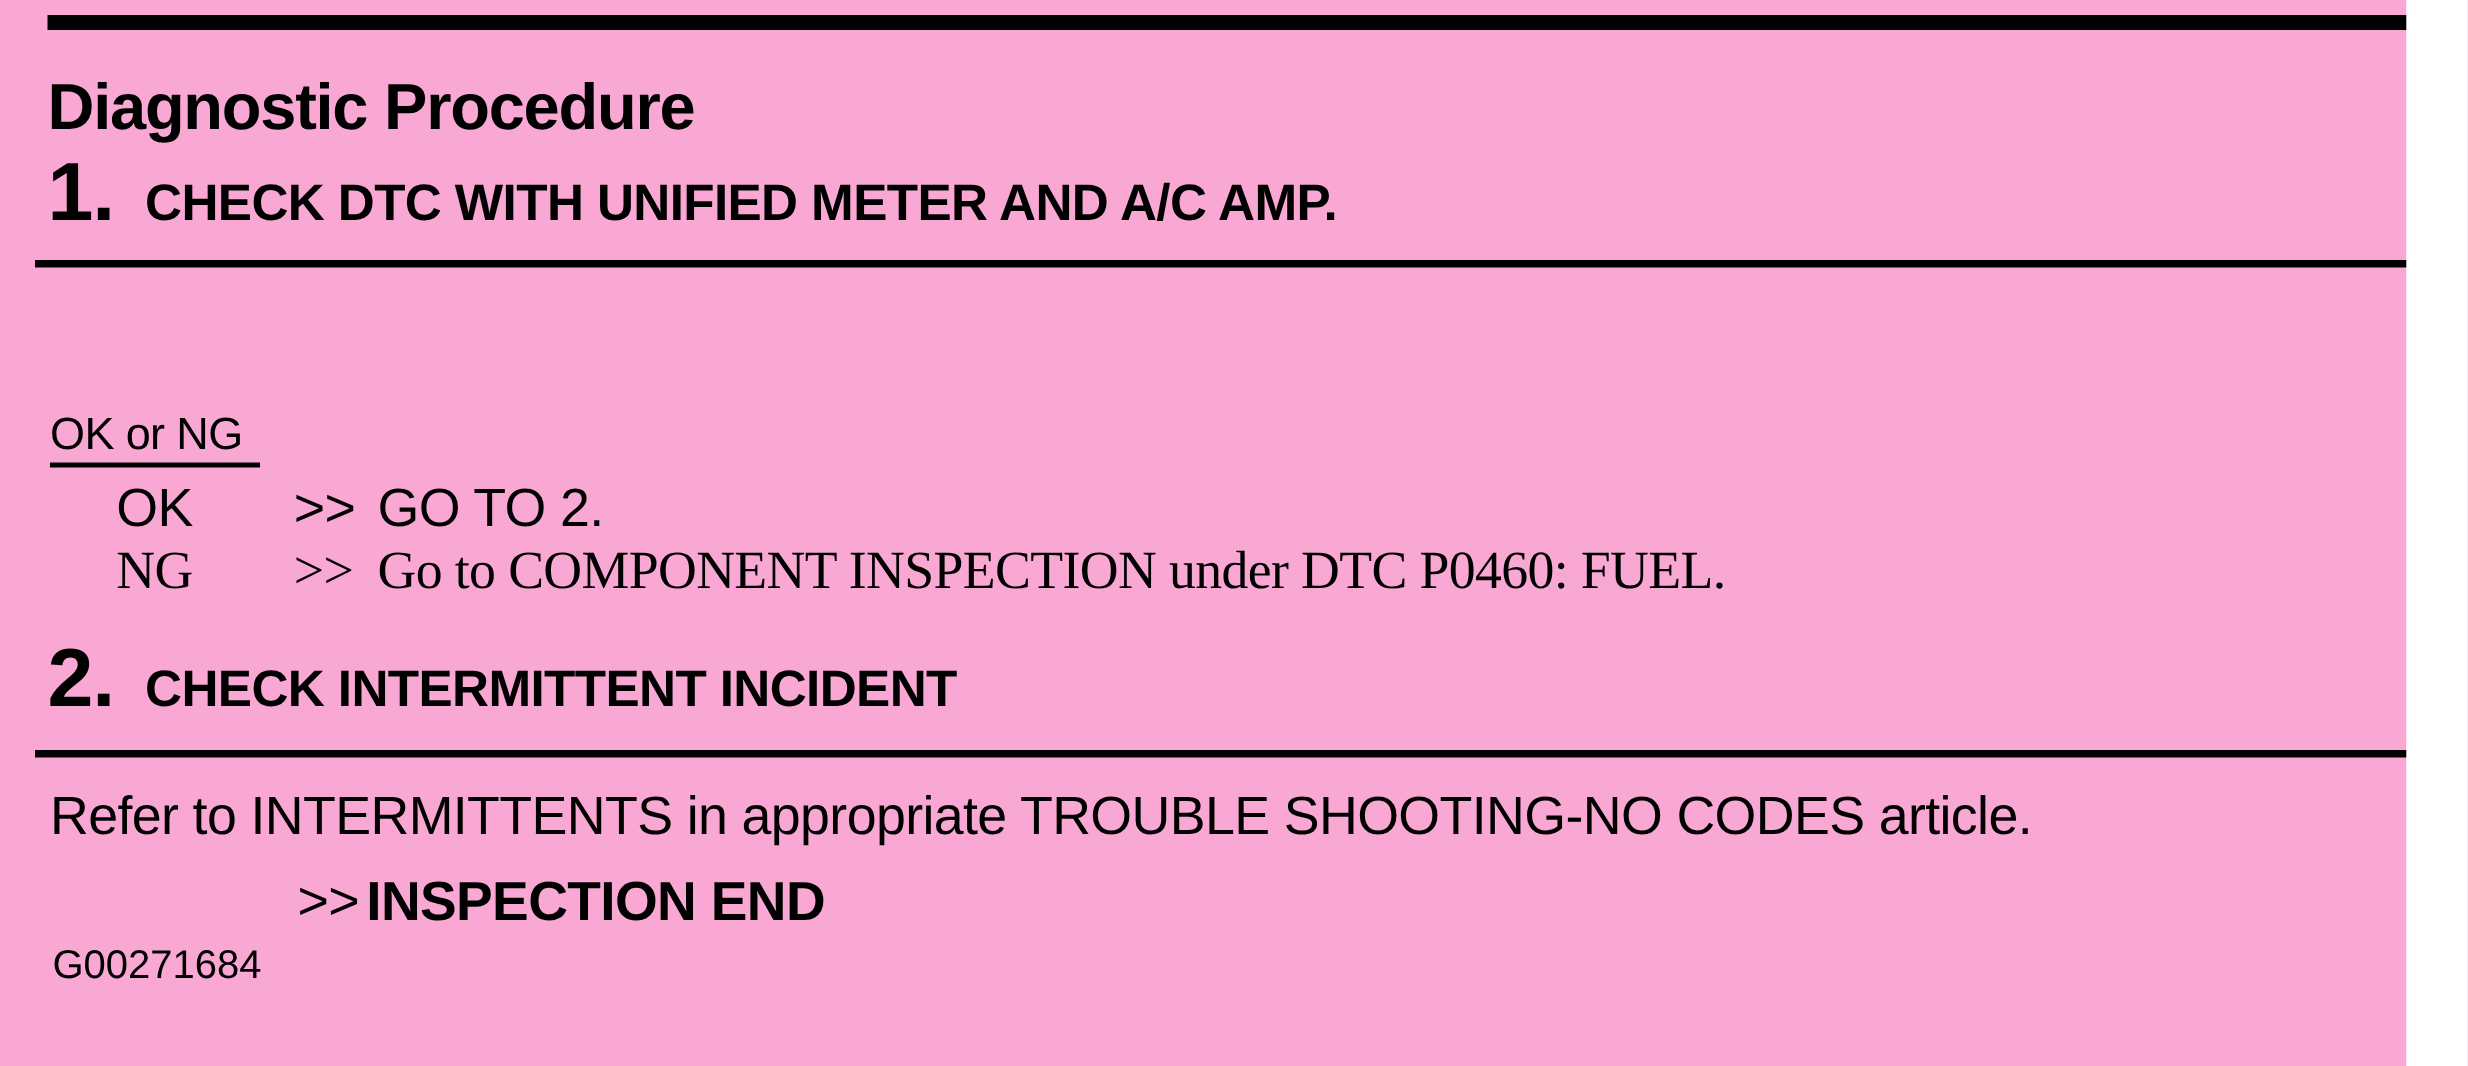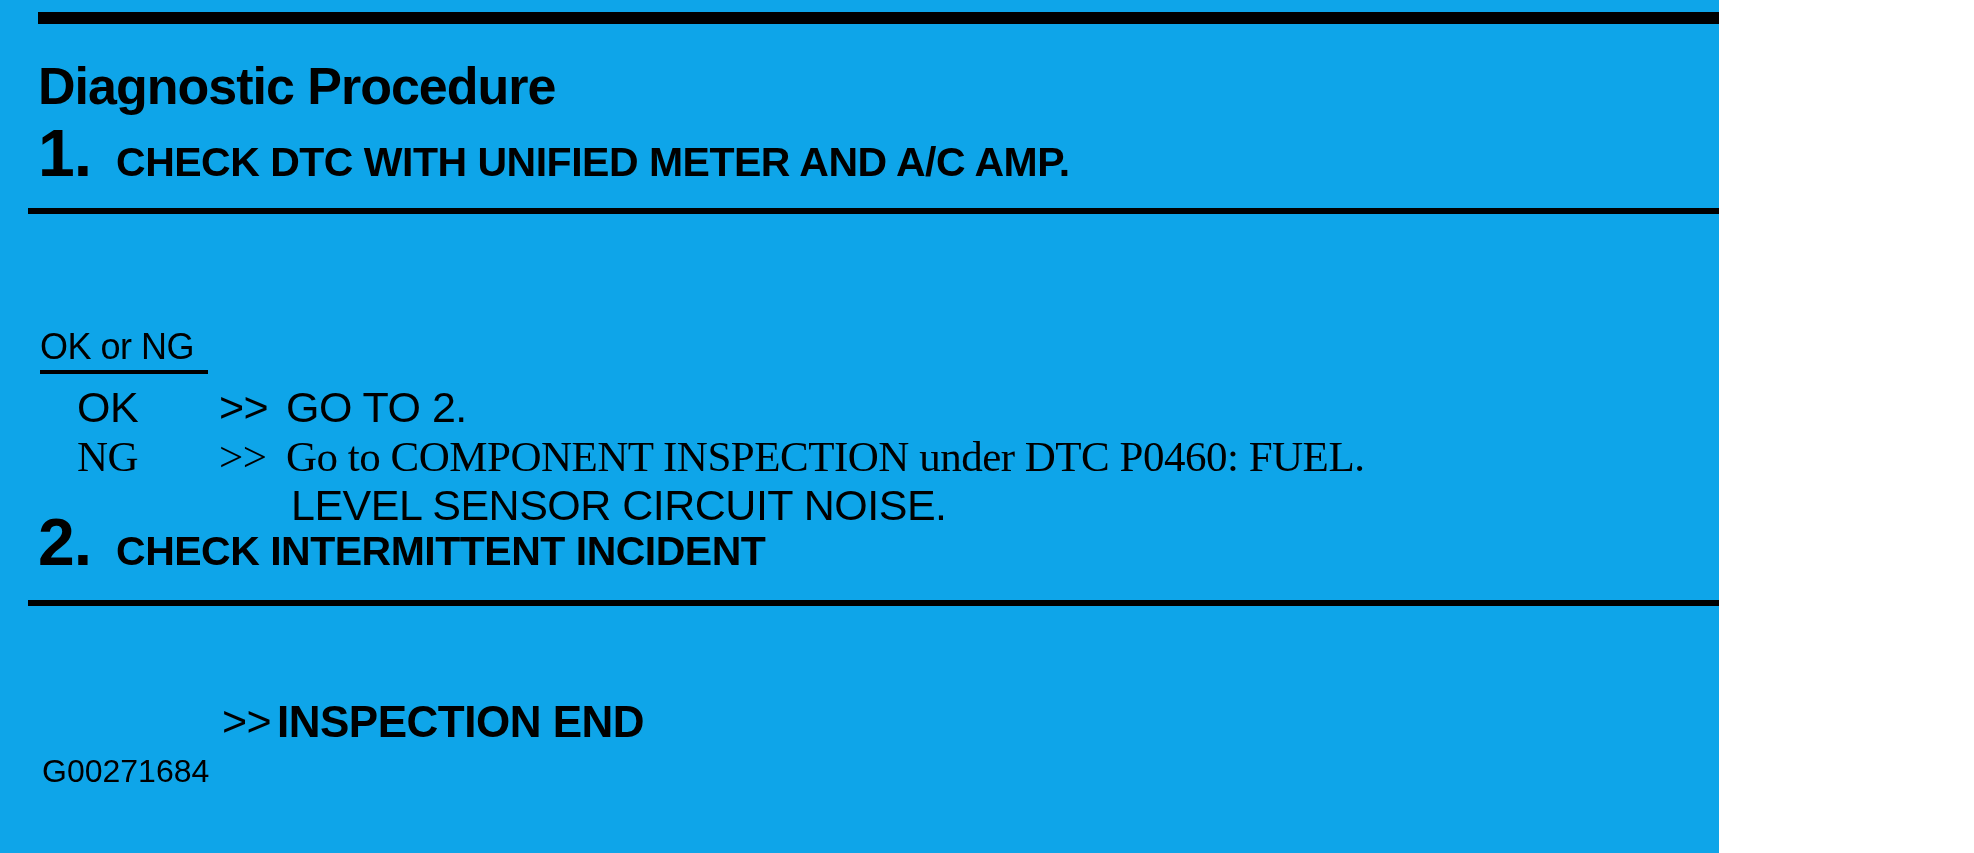--- a/index.html
+++ b/index.html
@@ -4,25 +4,24 @@
 <style>
   html, body {
     margin: 0;
     padding: 0;
     background: #ffffff;
     color: #000000;
     font-family: "Liberation Sans", sans-serif;
   }
   .page {
     position: relative;
-    width: 1706px;
+    width: 1925px;
     height: 853px;
-    background: #0ea5e9;
+    background: #f9a8d4;
     overflow: hidden;
-    padding-left: 13px;
   }
   .bar {
     position: absolute;
     background: #000000;
   }
   .top-rule   { left: 38px; top: 12px;  width: 1898px; height: 12px; }
   .rule-1     { left: 28px; top: 208px; width: 1908px; height: 6px; }
   .rule-2     { left: 28px; top: 600px; width: 1908px; height: 6px; }
 
   .page-title {
@@ -71,21 +70,21 @@
     left: 40px; top: 325px;
     font-size: 36px;
     line-height: 44px;
     letter-spacing: -0.5px;
     border-bottom: 4px solid #000000;
     padding: 0 14px 1px 0;
     white-space: nowrap;
   }
   .result-row {
     position: absolute;
-    left: 0; right: 0;
+    left: 16px; right: 0;
     height: 49px;
     font-size: 43px;
     line-height: 1;
     letter-spacing: -0.5px;
     white-space: nowrap;
   }
   .res-1 { top: 386px; }
   .res-2 { top: 435px; font-family: Liberation Serif, serif; }
   .res-2c { top: 484px; }
   .res-final { top: 700px; }
@@ -128,31 +127,31 @@
     <span class="res-arrow">&gt;&gt;</span>
     <span class="res-text">GO TO 2.</span>
   </div>
 
   <div class="result-row res-2">
     <span class="res-label">NG</span>
     <span class="res-arrow">&gt;&gt;</span>
     <span class="res-text">Go to COMPONENT INSPECTION under DTC P0460: FUEL.</span>
   </div>
 
-  <div class="result-row res-2c">
-    <span class="res-cont">LEVEL SENSOR CIRCUIT NOISE.</span>
-  </div>
 
   <div class="step-row step-row-2">
     <span class="step-number">2.</span>
     <span class="step-heading">CHECK INTERMITTENT INCIDENT</span>
   </div>
 
   <div class="bar rule-2"></div>
 
+  <div class="body-text para-2">
+    <div>Refer to INTERMITTENTS in appropriate TROUBLE SHOOTING-NO CODES article.</div>
+  </div>
 
   <div class="result-row res-final">
     <span class="final-arrow">&gt;&gt;</span>
     <span class="final-text">INSPECTION END</span>
   </div>
 
   <div class="figure-code">G00271684</div>
 
 </div>
 

